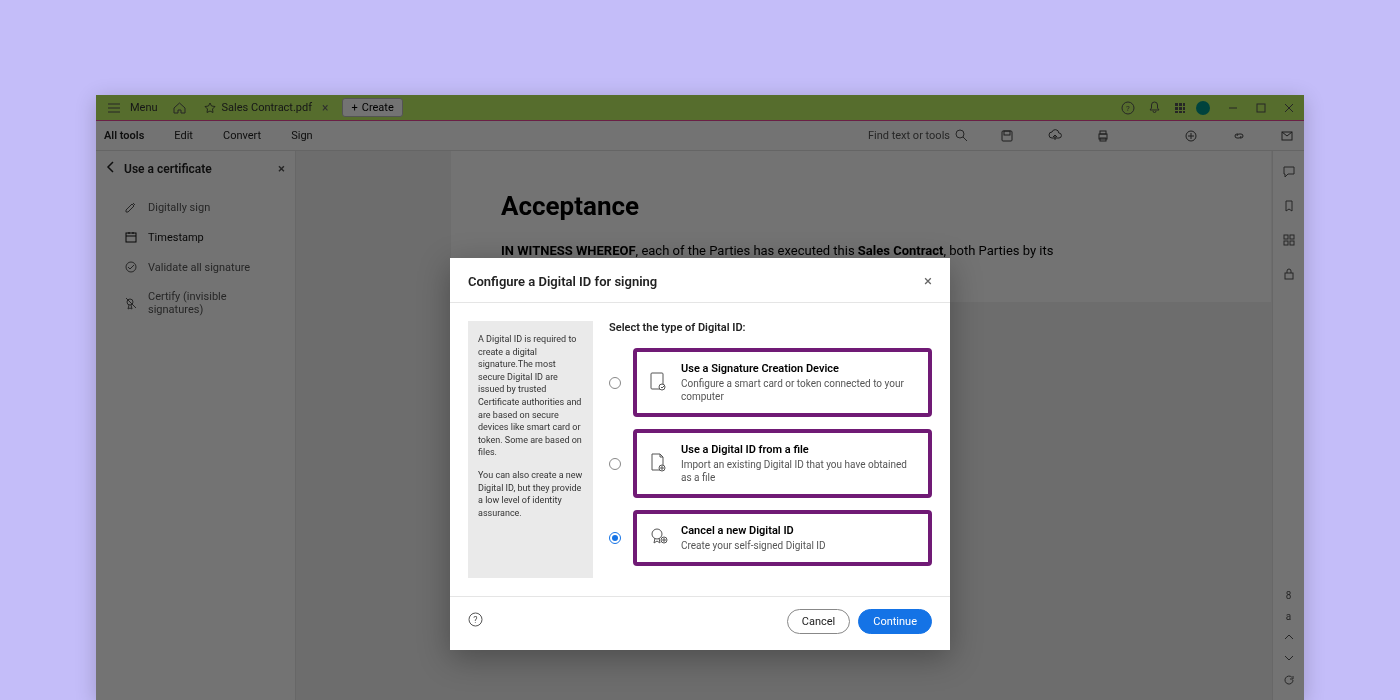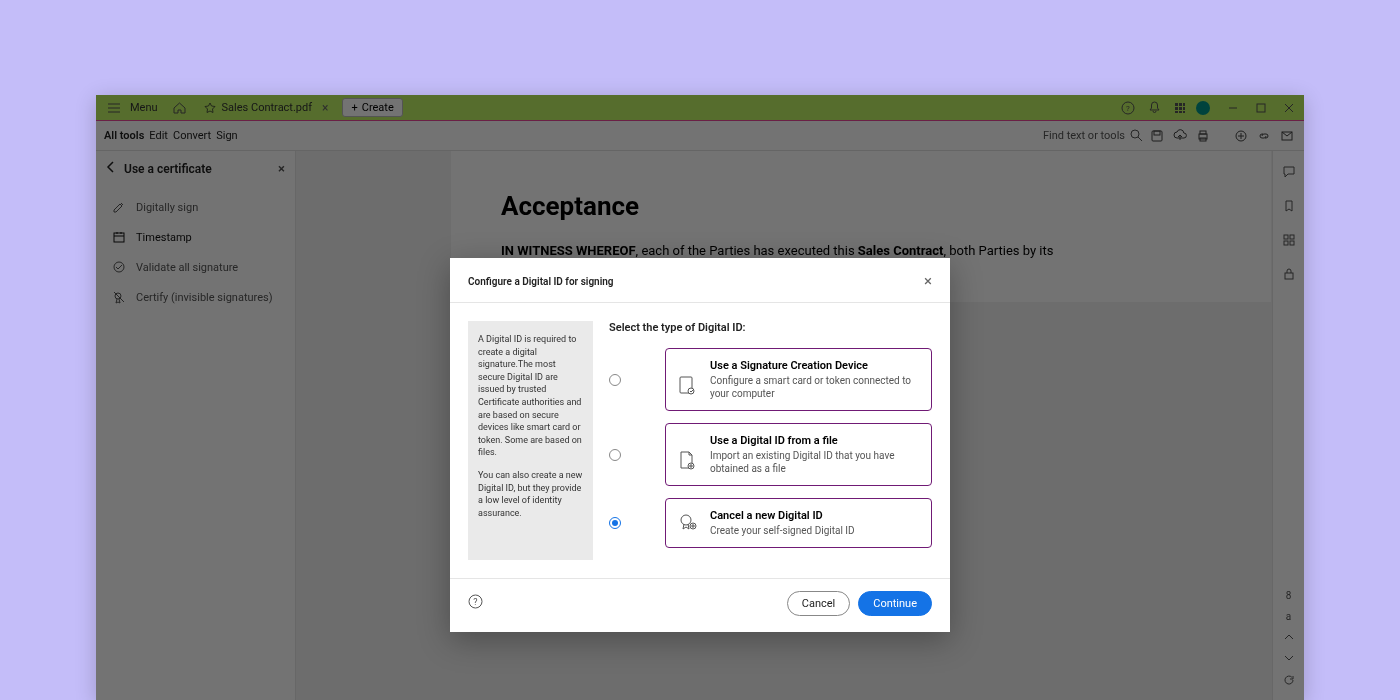--- a/index.html
+++ b/index.html
@@ -13,66 +13,66 @@
 .titlebar .icon-btn { width: 20px; height: 20px; display: flex; align-items: center; justify-content: center; color: #555; }
 .titlebar .tab { display: flex; align-items: center; gap: 6px; padding: 3px 8px; font-size: 11px; color: #333; }
 .titlebar .tab-close { font-size: 12px; color: #666; margin-left: 4px; }
 .titlebar .create-btn { border: 1px solid #bbb; border-radius: 3px; padding: 2px 8px; font-size: 11px; display: flex; align-items: center; gap: 4px; background: #fff; }
 .titlebar .spacer { flex: 1; }
 .titlebar .window-controls { display: flex; gap: 14px; margin-left: 10px; }
 .titlebar .window-controls .wbtn { width: 14px; height: 14px; display: flex; align-items: center; justify-content: center; color: #555; }
 .avatar-dot { width: 14px; height: 14px; border-radius: 50%; background: #009688; }
 
 
-.toolbar { height: 30px; background: #fff; display: flex; align-items: center; padding: 0 8px; border-bottom: 1px solid #e0e0e0; gap: 5px; }
+.toolbar { height: 30px; background: #fff; display: flex; align-items: center; padding: 0 8px; border-bottom: 1px solid #e0e0e0; gap: 30px; }
 .toolbar .tool-link { font-size: 11px; color: #222; }
 .toolbar .spacer { flex: 1; }
 .toolbar .search { display: flex; align-items: center; gap: 5px; font-size: 11px; color: #555; }
 .toolbar .tbicon { width: 18px; height: 18px; display: flex; align-items: center; justify-content: center; color: #444; }
 
 
 .body { flex: 1; display: flex; position: relative; overflow: hidden; }
 .sidebar { width: 200px; background: #fff; border-right: 1px solid #e5e5e5; }
 .sidebar-header { display: flex; align-items: center; gap: 8px; padding: 10px 10px; font-size: 12px; font-weight: 600; color: #222; position: relative; }
 .sidebar-header .back { color: #222; }
 .sidebar-header .close { position: absolute; right: 10px; font-size: 13px; color: #555; }
 .sidebar-items { padding: 6px 0; }
-.sidebar-item { display: flex; align-items: center; gap: 10px; padding: 8px 16px; font-size: 11px; color: #555; }
+.sidebar-item { display: flex; align-items: center; gap: 10px; padding: 8px 16px; font-size: 11px; color: #555; margin-left: 12px; }
 .sidebar-item svg { flex-shrink: 0; }
 .sidebar-item.highlight { color: #111; }
 
 .doc-area { flex: 1; background: #F2F2F2; position: relative; overflow: hidden; }
 .page { position: absolute; left: 155px; top: 0; width: 820px; background: #fff; padding: 40px 50px; }
 .page h1 { font-size: 26px; font-weight: 700; margin-bottom: 20px; }
 .page p { font-size: 13px; line-height: 1.6; }
 .page .bold { font-weight: 700; }
 
 .right-rail { width: 32px; background: #fff; border-left: 1px solid #e5e5e5; display: flex; flex-direction: column; align-items: center; padding-top: 12px; gap: 16px; }
 .right-rail .ricon { width: 18px; height: 18px; color: #555; display: flex; align-items: center; justify-content: center; }
 .right-rail .spacer { flex: 1; }
 .right-rail .nav-col { display: flex; flex-direction: column; align-items: center; gap: 10px; padding-bottom: 12px; font-size: 10px; color: #555; }
 
 
 .overlay { position: absolute; inset: 0; background: rgba(0,0,0,0.55); }
 
 
 .modal { position: absolute; left: 450px; top: 258px; width: 500px; background: #fff; box-shadow: 0 8px 30px rgba(0,0,0,0.3); }
 .modal-header { padding: 14px 18px 12px; display: flex; align-items: center; justify-content: space-between; border-bottom: 1px solid #e5e5e5; }
-.modal-header .title { font-size: 10px; font-weight: 600; color: #222; }
+.modal-header .title { font-size: 13px; font-weight: 600; color: #222; }
 .modal-header .close { color: #666; font-size: 15px; }
 .modal-body { display: flex; padding: 18px; gap: 16px; }
 .info-box { width: 125px; background: #EAEAEA; padding: 12px 10px; font-size: 9px; line-height: 1.4; color: #333; }
 .info-box p { margin-bottom: 10px; }
 .options-col { flex: 1; }
 .options-col .prompt { font-size: 11px; font-weight: 600; margin-bottom: 14px; color: #222; }
 .option-row { display: flex; align-items: center; gap: 12px; margin-bottom: 12px; }
 .option-row .radio { width: 12px; height: 12px; border: 1px solid #888; border-radius: 50%; flex-shrink: 0; position: relative; }
 .option-row .radio.selected { border-color: #1473E6; }
 .option-row .radio.selected::after { content: ""; position: absolute; inset: 2px; background: #1473E6; border-radius: 50%; }
-.option-card { flex: 1; border: 1px solid #701a75; border-radius: 4px; padding: 10px 12px; display: flex; gap: 12px; align-items: flex-end; margin-left: 32px; }
+.option-card { flex: 1; border: 4px solid #701a75; border-radius: 4px; padding: 10px 12px; display: flex; gap: 12px; align-items: center; }
 .option-card .oicon { width: 20px; flex-shrink: 0; color: #555; margin-top: 2px; }
 .option-card .otext .otitle { font-size: 11px; font-weight: 600; margin-bottom: 2px; }
 .option-card .otext .odesc { font-size: 10px; color: #555; line-height: 1.3; }
 .modal-footer { padding: 12px 18px 16px; display: flex; align-items: center; border-top: 1px solid #e5e5e5; }
 .modal-footer .help { color: #555; }
 .modal-footer .spacer { flex: 1; }
 .modal-footer .btn { border-radius: 14px; padding: 5px 14px; font-size: 11px; }
 .modal-footer .btn-cancel { background: #fff; border: 1px solid #888; color: #222; margin-right: 8px; }
 .modal-footer .btn-primary { background: #1473E6; border: 1px solid #1473E6; color: #fff; }
 </style>

